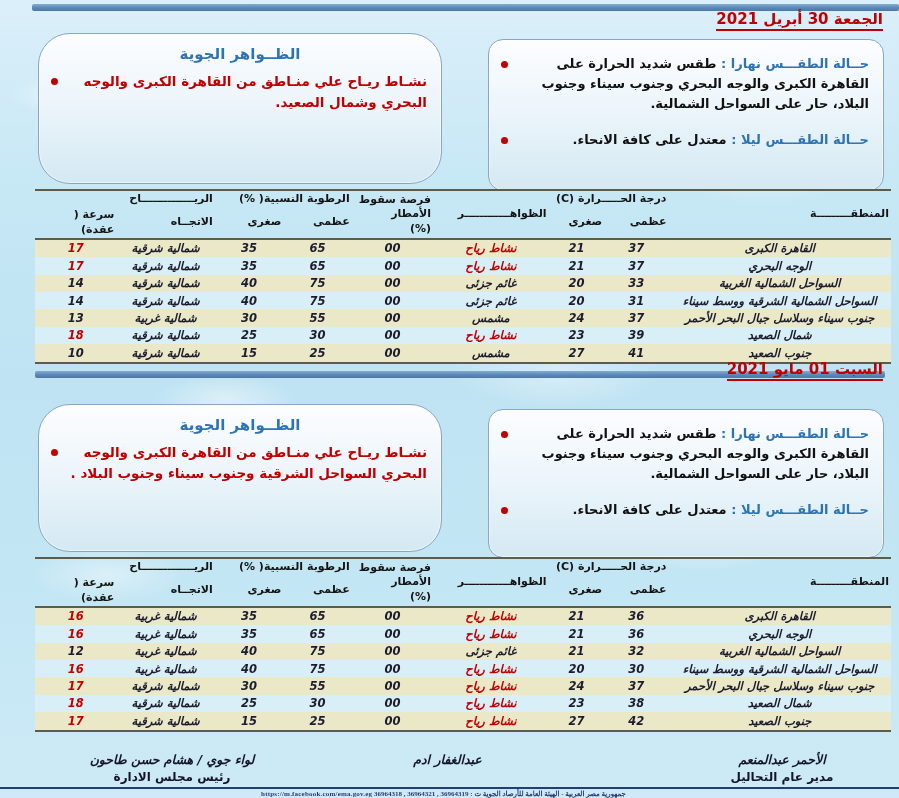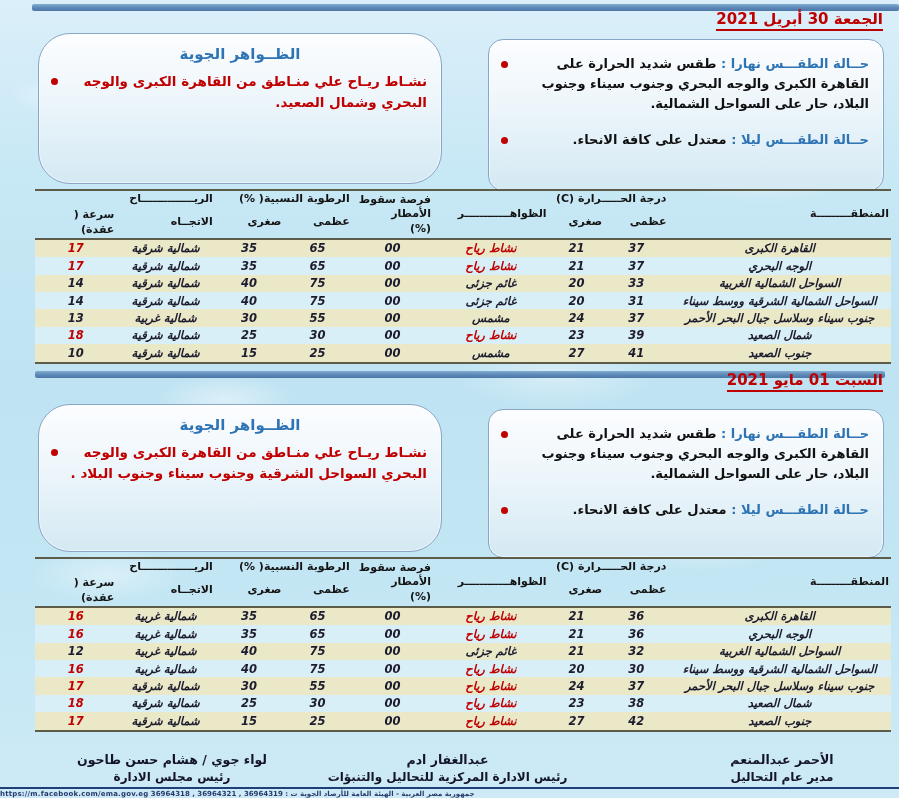--- a/index.html
+++ b/index.html
@@ -40,25 +40,25 @@
   .ftable thead{border-bottom:2px solid #5c5c48;}
   .ftable th{font-size:11px;font-weight:bold;color:#141414;padding:1px 2px;line-height:1.3;
     text-align:right;vertical-align:middle;}
   .ftable th.pre{white-space:pre-line;}
   .ftable td{font-size:11.5px;font-weight:bold;font-style:italic;color:#1c1c2e;
     text-align:center;padding:1.5px 2px;line-height:1.25;}
   .ftable tbody tr:nth-child(odd){background:#eae8c7;}
   .ftable tbody tr:nth-child(even){background:#d9eff8;}
   .ftable td.red{color:#c00000;}
   .sig{position:absolute;text-align:center;font-weight:bold;color:#15152a;}
-  .sig .nm{font-size:12.5px;}
+  .sig .nm{font-size:12.5px;font-style:italic;}
   .sig .tt{font-size:12px;margin-top:3px;}
   .footline{position:absolute;left:0;right:0;top:787px;border-top:2px solid #1f3f77;}
-  .contact{position:absolute;left:0;right:12px;top:790px;text-align:left;font-size:7px;
-    color:#12255c;font-weight:bold;direction:rtl;opacity:.9;letter-spacing:.2px;}
+  .contact{position:absolute;left:0;right:12px;top:790px;text-align:center;font-size:7px;
+    color:#12255c;font-weight:bold;direction:rtl;opacity:.9;letter-spacing:.2px;font-family:Liberation Serif, serif;}
 </style>
 </head>
 <body>
 
 <div class="page">
 
   <div class="hbar top"></div>
 
   <div class="date" style="top:10px;">
     <span>الجمعة  30 أبريل 2021</span>
@@ -191,21 +191,21 @@
           <td>25</td>
           <td>15</td>
           <td>شمالية شرقية</td>
           <td>10</td>
         </tr>
       </tbody>
   </table>
 
   <div class="hbar mid"></div>
 
-  <div class="date" style="top:371px;">
+  <div class="date" style="top:360px;">
     <span>السبت  01 مايو 2021</span>
   </div>
 
   <div class="wbox" style="left:38px;top:404px;width:402px;height:146px;">
     <div class="title">الظــواهر الجوية</div>
     <div class="bullet">
       <span class="dot"></span>
       <p class="btext red-note">نشـاط ريـاح علي منـاطق من القاهرة الكبرى والوجه البحري السواحل الشرقية وجنوب سيناء  وجنوب البلاد .</p>
     </div>
   </div>
@@ -333,21 +333,20 @@
         </tr>
       </tbody>
   </table>
 
   <div class="sig" style="right:22px;top:752px;width:190px;">
     <div class="nm">الأحمر عبدالمنعم</div>
     <div class="tt">مدير عام التحاليل</div>
   </div>
   <div class="sig" style="left:325px;top:752px;width:245px;">
     <div class="nm">عبدالغفار ادم</div>
-    <div class="tt">رئيس الادارة المركزية للتحاليل والتنبؤات</div>
   </div>
   <div class="sig" style="left:62px;top:752px;width:220px;">
     <div class="nm">لواء جوي / هشام حسن طاحون</div>
     <div class="tt">رئيس مجلس الادارة</div>
   </div>
 
   <div class="footline"></div>
   <div class="contact">جمهورية مصر العربية - الهيئة العامة للأرصاد الجوية    ت : 36964319 , 36964321 , 36964318    https://m.facebook.com/ema.gov.eg</div>
 
 </div>

